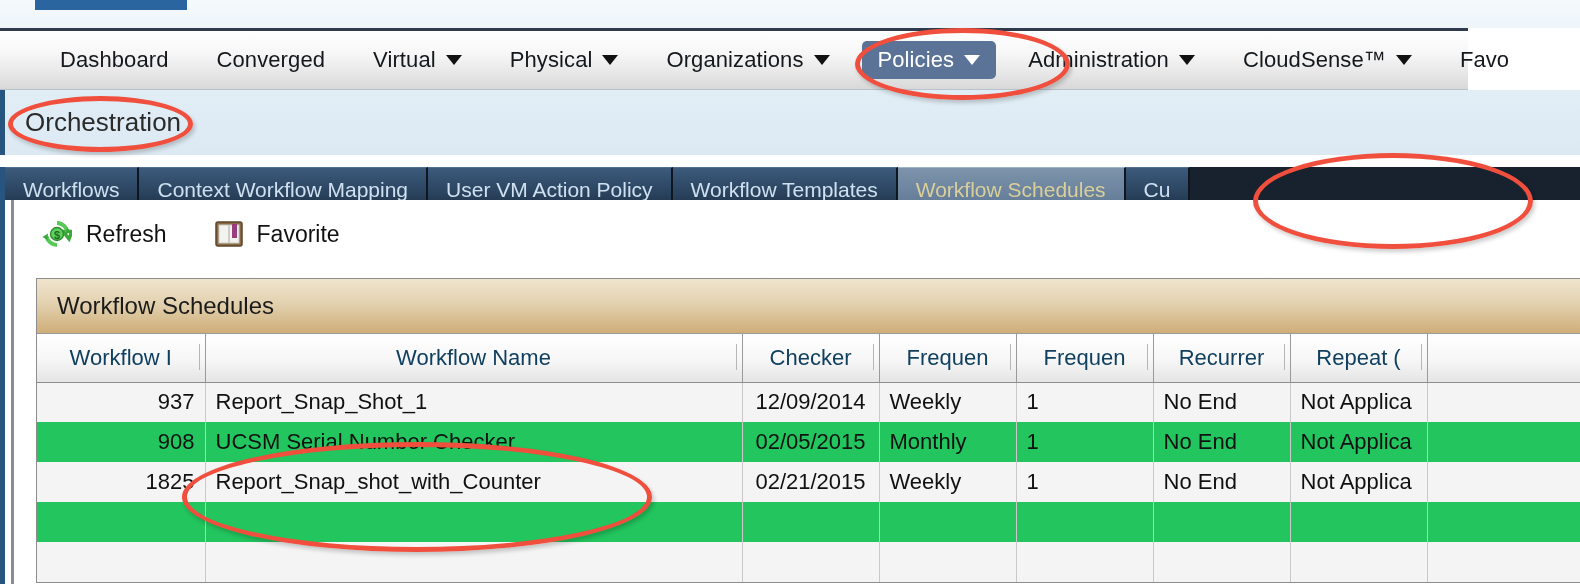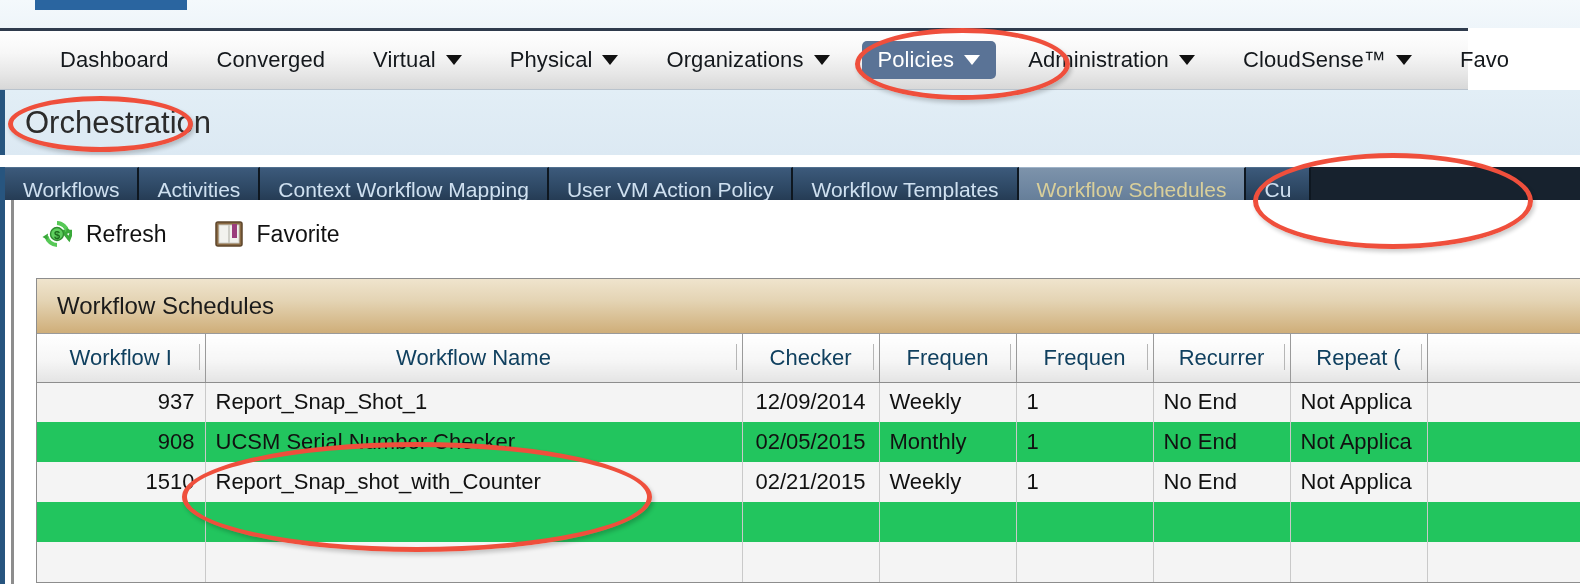--- a/index.html
+++ b/index.html
@@ -67,21 +67,21 @@
   
   .crumbbar {
     position: absolute; left: 0; top: 90; top: 90px;
     width: 1580px; height: 65px;
     background: linear-gradient(to bottom, #e2eef6 0%, #dce9f3 100%);
     border-left: 5px solid #27557f;
     display: flex; align-items: center;
     padding-left: 20px;
   }
   .crumb-text {
-    font-size: 31px;
+    font-size: 26px;
     color: #2b2b2b;
   }
 
   
   .tabstrip {
     position: absolute; left: 0; top: 155px;
     width: 1580px; height: 45px;
     background: #17222e;
     border-left: 5px solid #27557f;
     display: flex; align-items: stretch;
@@ -258,23 +258,20 @@
       </div>
     </div>
 
   <div class="crumbbar">
     <div class="crumb-text">Orchestration</div>
   </div>
 
   <div class="tabstrip" id="tabstrip">
       <div class="tab">
         <span>Workflows</span>
-      </div>
-      <div class="tab">
-        <span>Activities</span>
       </div>
       <div class="tab">
         <span>Context Workflow Mapping</span>
       </div>
       <div class="tab">
         <span>User VM Action Policy</span>
       </div>
       <div class="tab">
         <span>Workflow Templates</span>
       </div>
@@ -385,21 +382,21 @@
                 <td class="num">908</td>
                 <td class="lft">UCSM Serial Number Checker</td>
                 <td class="ctr">02/05/2015</td>
                 <td class="lft">Monthly</td>
                 <td class="lft">1</td>
                 <td class="lft">No End</td>
                 <td class="lft">Not Applica</td>
                 <td class="lft"></td>
               </tr>
               <tr class="r-odd">
-                <td class="num">1510</td>
+                <td class="num">1825</td>
                 <td class="lft">Report_Snap_shot_with_Counter</td>
                 <td class="ctr">02/21/2015</td>
                 <td class="lft">Weekly</td>
                 <td class="lft">1</td>
                 <td class="lft">No End</td>
                 <td class="lft">Not Applica</td>
                 <td class="lft"></td>
               </tr>
               <tr class="r-even">
                 <td class="num"></td>

